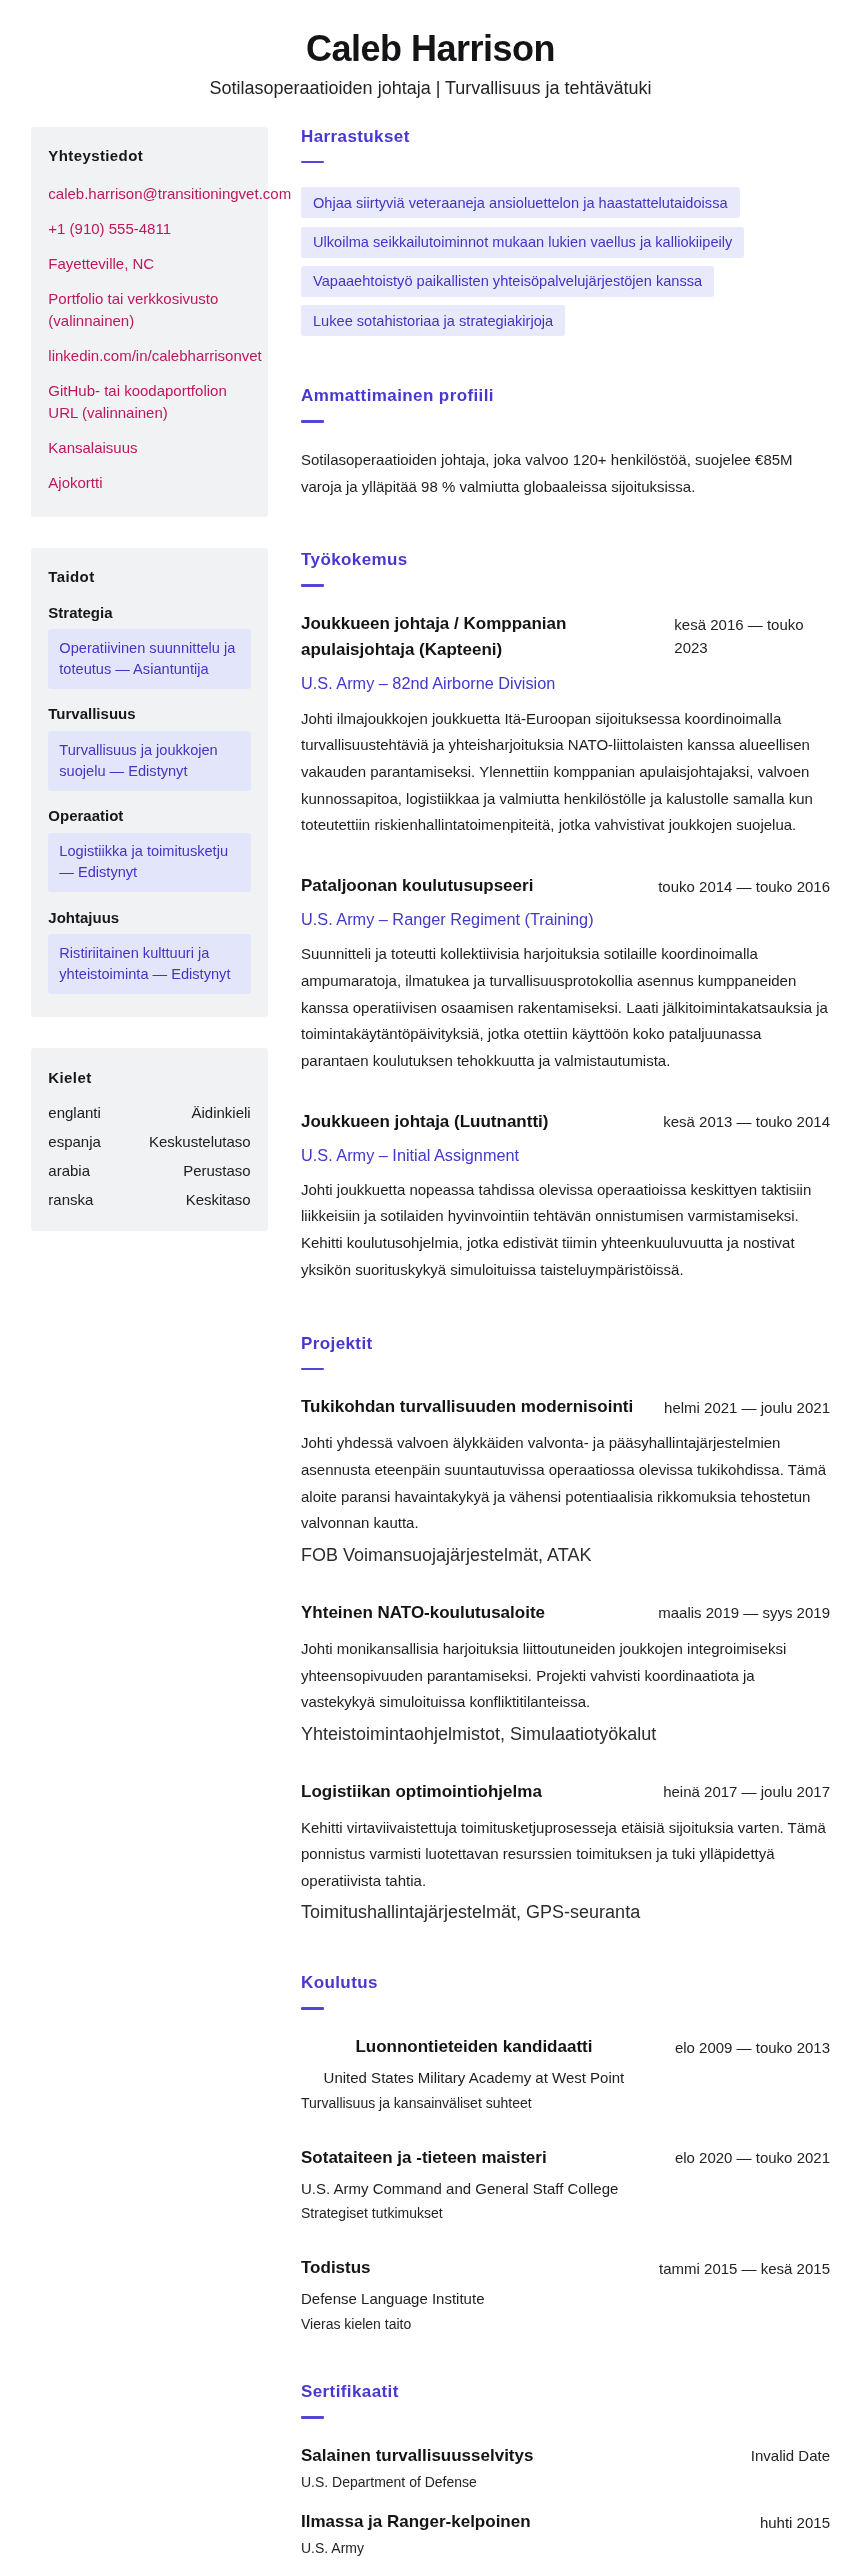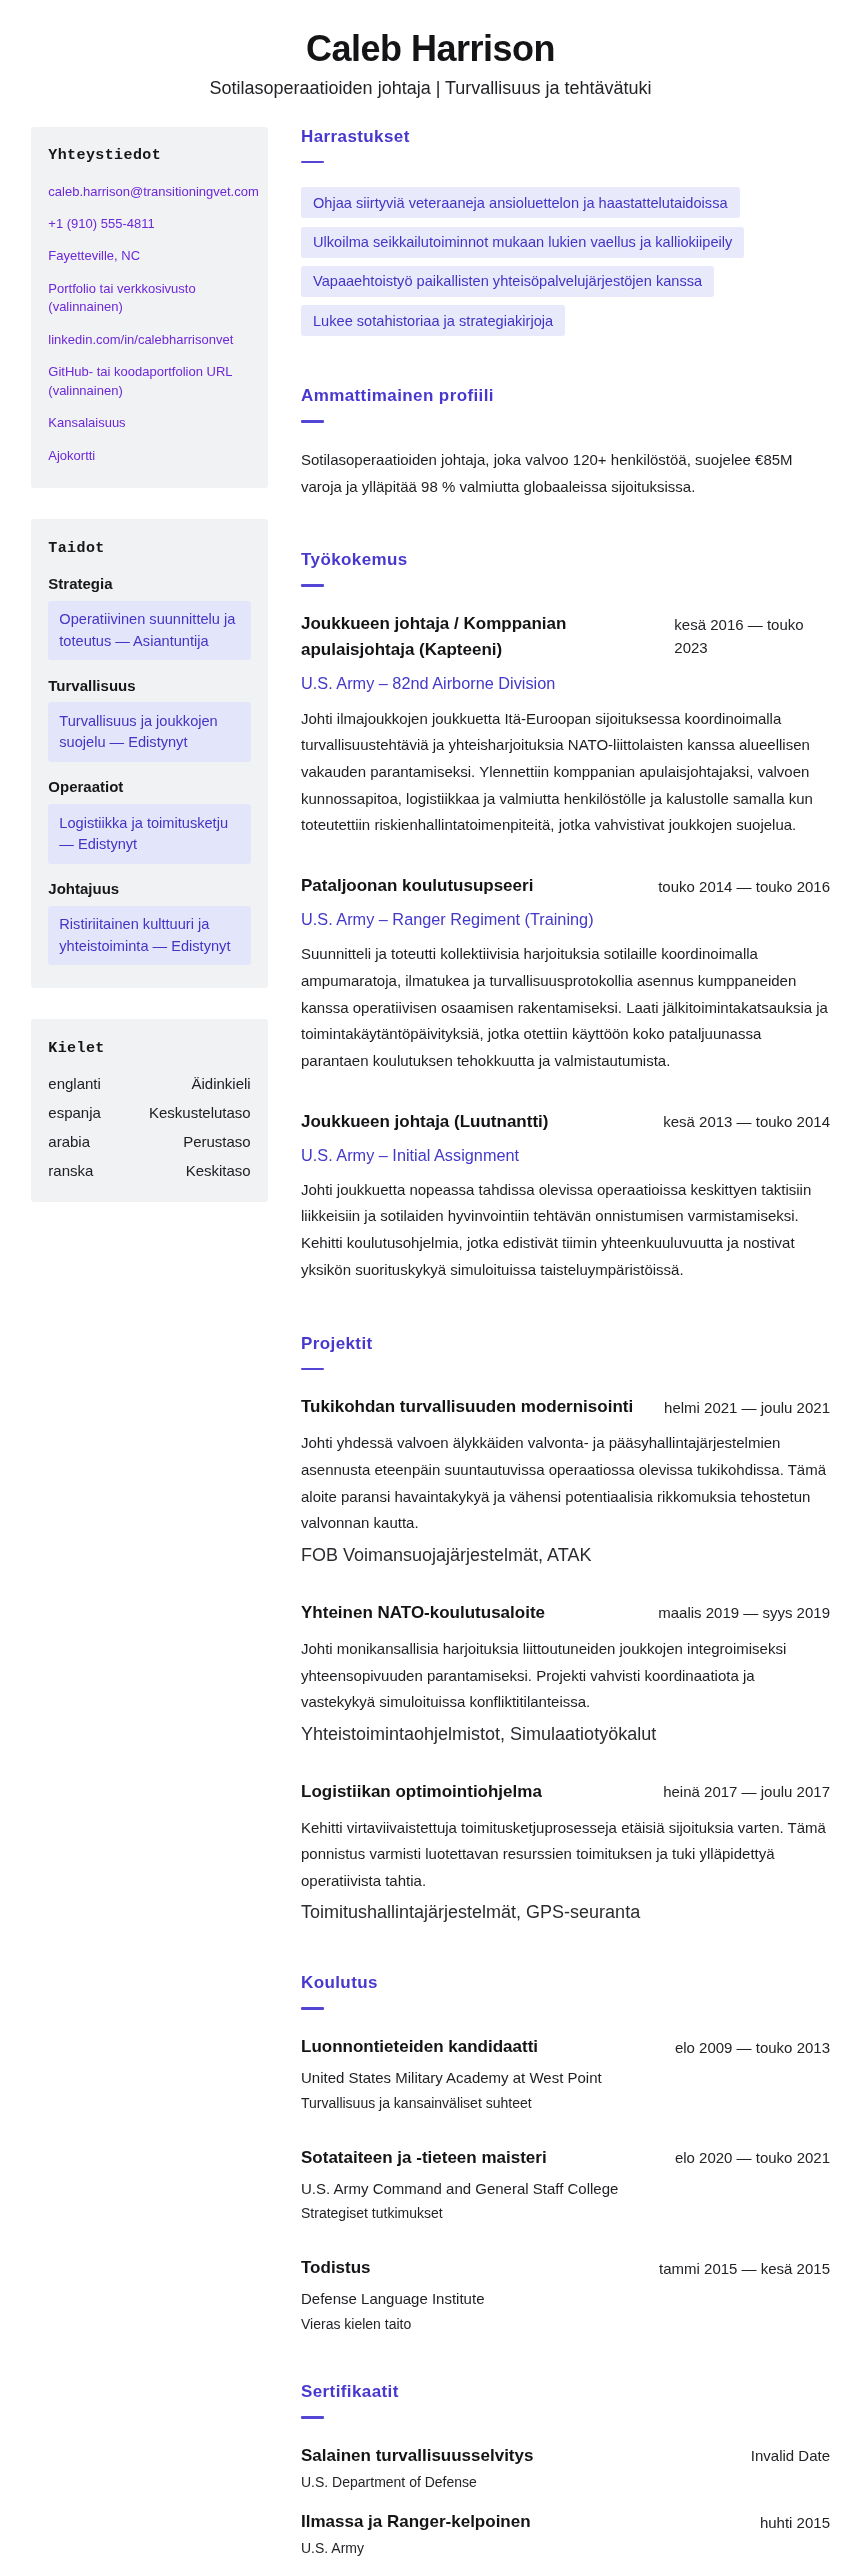--- a/index.html
+++ b/index.html
@@ -16,22 +16,22 @@
   .hdr .name { font-size: 36px; font-weight: 700; letter-spacing: -0.5px; color: #141417; }
   .hdr .subtitle { font-size: 18px; font-weight: 400; color: #232327; margin-top: 7.6px; }
 
   
   .cols { display: flex; gap: 33px; align-items: flex-start; }
   .side { width: 237px; flex: 0 0 237px; }
   .main { flex: 1 1 auto; min-width: 0; }
 
   
   .sbox { background: #f1f2f4; border-radius: 3.3px; padding: 20.6px 17.3px 23px 17.3px; margin-bottom: 31px; }
-  .sbox-heading { font-size: 15px; font-weight: 700; letter-spacing: 0.4px; color: #17171a; margin-bottom: 18.4px; font-family: Liberation Mono, monospace; }
-  .c-item { font-size: 13px; line-height: 1.42; color: #6d28d9; margin-bottom: 14px; }
+  .sbox-heading { font-size: 15px; font-weight: 700; letter-spacing: 0.4px; color: #17171a; margin-bottom: 18.4px; }
+  .c-item { font-size: 15px; line-height: 1.42; color: #be185d; margin-bottom: 14px; }
   .c-item:last-child { margin-bottom: 0; }
   .c-item.nowrap { white-space: nowrap; } 
 
   .skill-group { margin-bottom: 16.3px; }
   .skill-group:last-child { margin-bottom: 0; }
   .skill-cat { font-size: 15px; font-weight: 700; color: #17171a; margin-bottom: 8.7px; }
   .skill-pill {
     background: #e3e6fa; color: #4334c6; border-radius: 3.3px;
     font-size: 14.6px; line-height: 1.45; padding: 8.7px 11px;
   }
@@ -213,21 +213,21 @@
           <div class="entry-tools">Toimitushallintajärjestelmät, GPS-seuranta</div>
         </div>
       </div>
 
       <div class="section">
         <div class="sec-heading">Koulutus</div>
         <div class="sec-rule"></div>
 
         <div class="entry">
           <div class="entry-head">
-            <div style="flex:1 4 auto; min-width:0;">
+            <div style="flex:1 4 auto; min-width:0;text-align:center;">
               <div class="entry-title">Luonnontieteiden kandidaatti</div>
               <div class="edu-school">United States Military Academy at West Point</div>
             </div>
             <div class="entry-dates">elo 2009 — touko 2013</div>
           </div>
           <div class="entry-note">Turvallisuus ja kansainväliset suhteet</div>
         </div>
 
         <div class="entry">
           <div class="entry-head">

